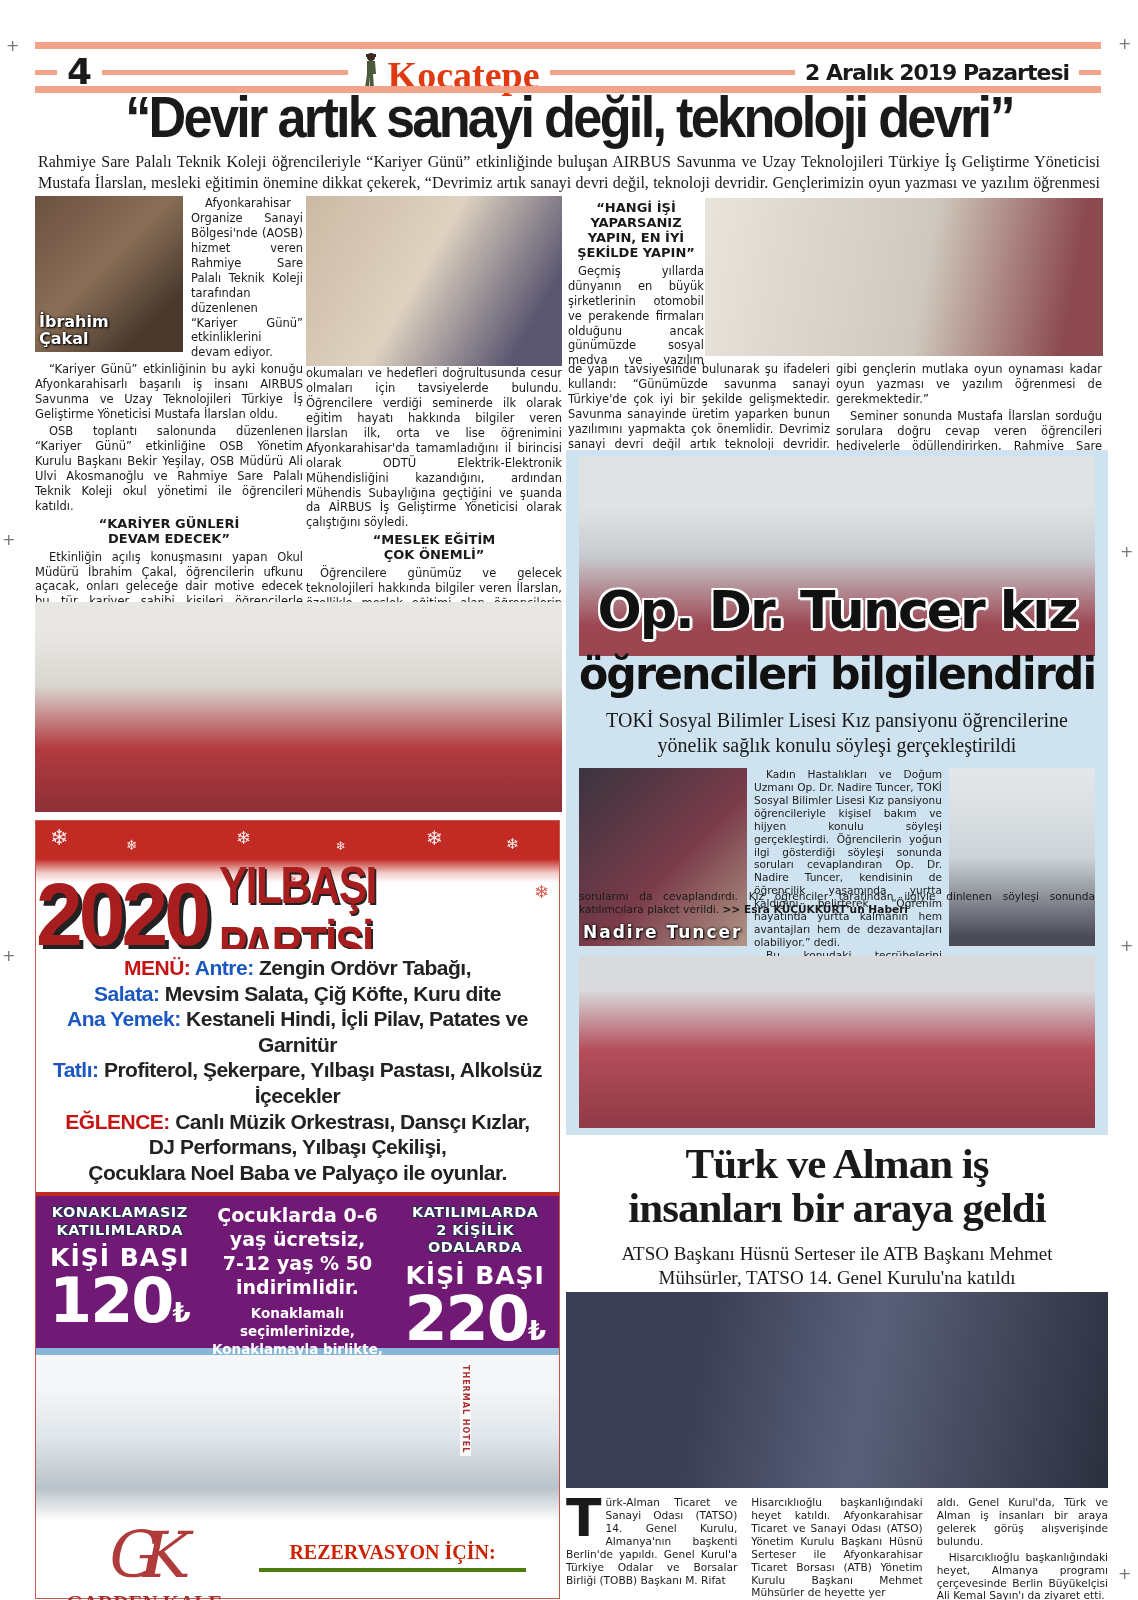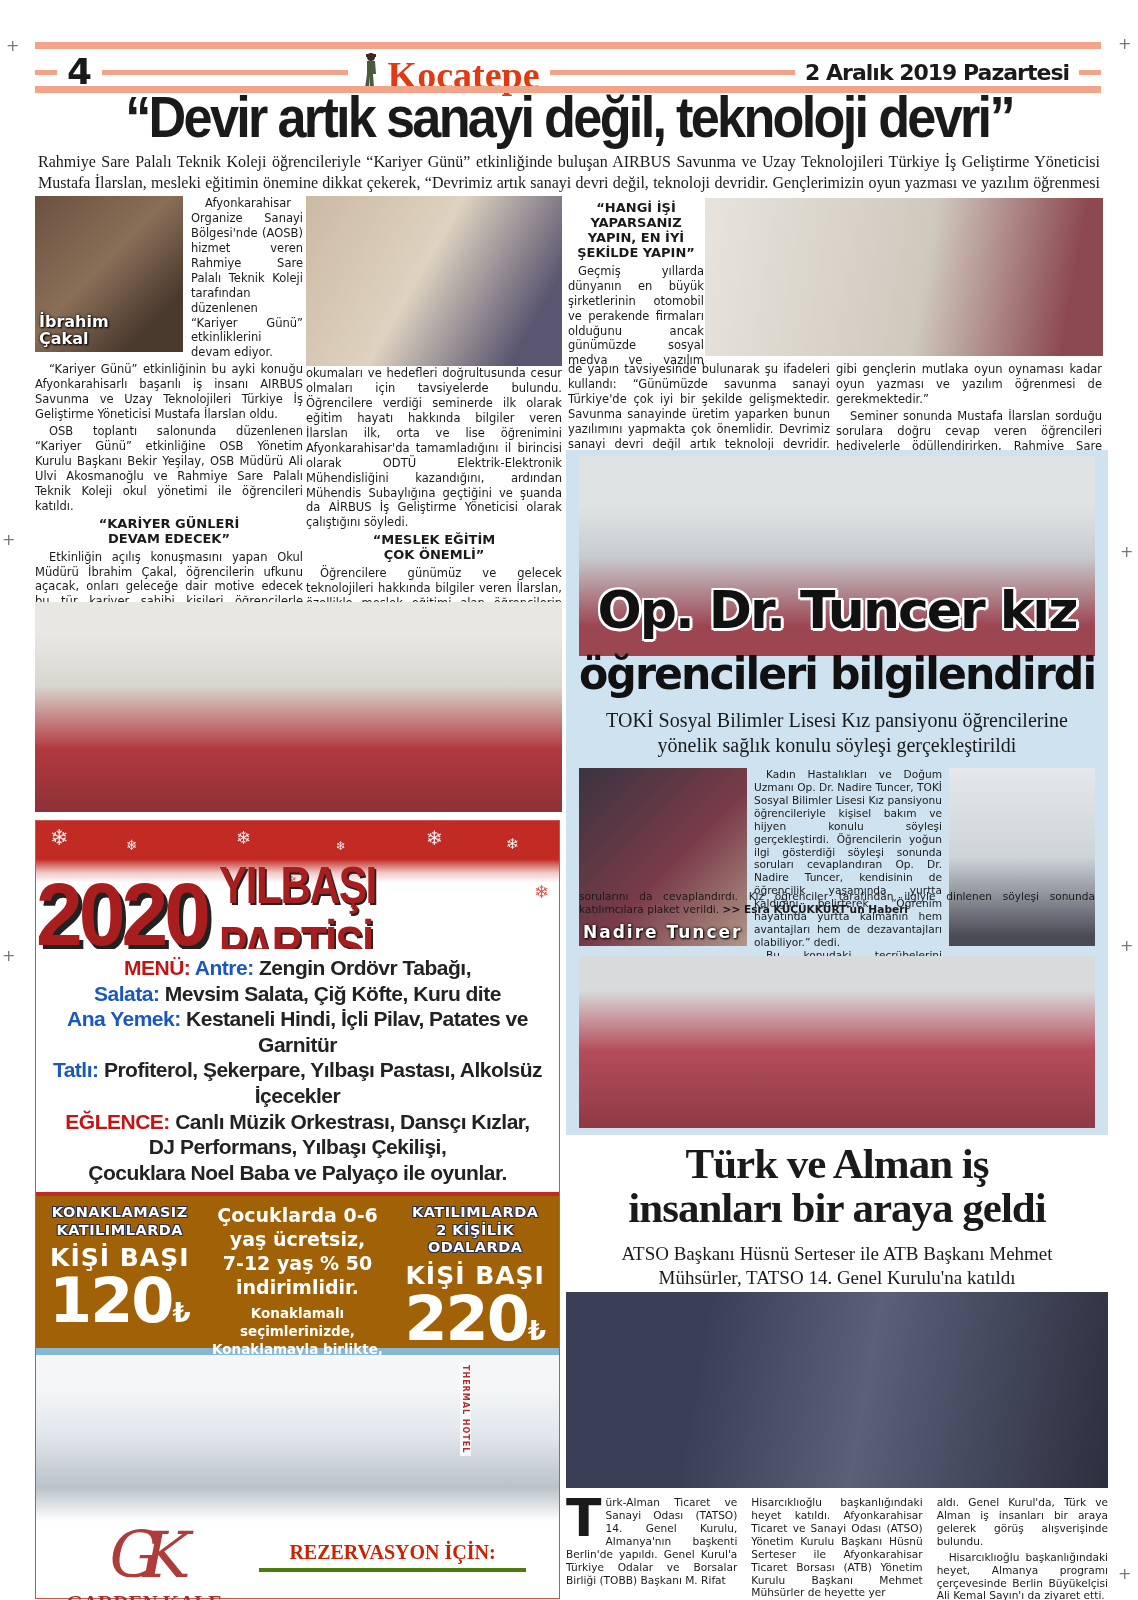--- a/index.html
+++ b/index.html
@@ -87,21 +87,21 @@
   .snow2{position:absolute;color:#d43a30;opacity:.85;}
   .ad-title{position:absolute;left:0;top:34px;width:100%;display:flex;align-items:center;justify-content:center;gap:12px;}
   .ad-year{font-family:"Liberation Sans",sans-serif;font-weight:bold;font-size:84px;line-height:1;color:#a81d1d;
     letter-spacing:-4px;text-shadow:4px 4px 0 #222;transform:scaleY(1.05);}
   .ad-name{font-family:"Liberation Sans",sans-serif;font-weight:bold;font-size:52px;color:#a81d1d;
     letter-spacing:-2px;transform:scaleX(.82);transform-origin:left;text-shadow:2px 2px 0 #222;}
   .menu{padding:6px 8px 4px;text-align:center;font-weight:bold;font-size:21px;line-height:1.22;
     font-family:Liberation Sans, sans-serif;letter-spacing:-0.5px;}
   .lab-r{color:#c41414;} .lab-b{color:#1a57c0;} .lab-k{color:#222;}
   .ad-sep{height:4px;background:#c22b24;margin:3px 0 0;}
-  .price{height:152px;background:#a16207;color:#fff;display:flex;padding:8px 10px;box-sizing:border-box;gap:8px;}
+  .price{height:152px;background:#701a75;color:#fff;display:flex;padding:8px 10px;box-sizing:border-box;gap:8px;}
   .pr-col{flex:1;text-align:center;}
   .pr-head{font-weight:bold;font-size:14.5px;line-height:1.2;letter-spacing:.5px;
     text-shadow:-1px -1px 0 #28304e,1px -1px 0 #28304e,-1px 1px 0 #28304e,1px 1px 0 #28304e;}
   .pr-kisi{font-weight:bold;font-size:25px;margin-top:4px;letter-spacing:1px;}
   .pr-val{font-weight:bold;font-size:62px;line-height:.95;letter-spacing:-2px;}
   .pr-cur{font-size:26px;font-weight:bold;}
   .pr-mid-b{font-weight:bold;font-size:19px;line-height:1.25;}
   .pr-mid-s{font-weight:bold;font-size:13.5px;line-height:1.3;margin-top:6px;}
   .bluestrip{height:7px;background:#86b7d7;}
   .p-hotel{position:relative;height:166px;background:linear-gradient(#f4f6f8 20%,#dfe5ea 50%,#b9c2c9 80%,#fff);}

